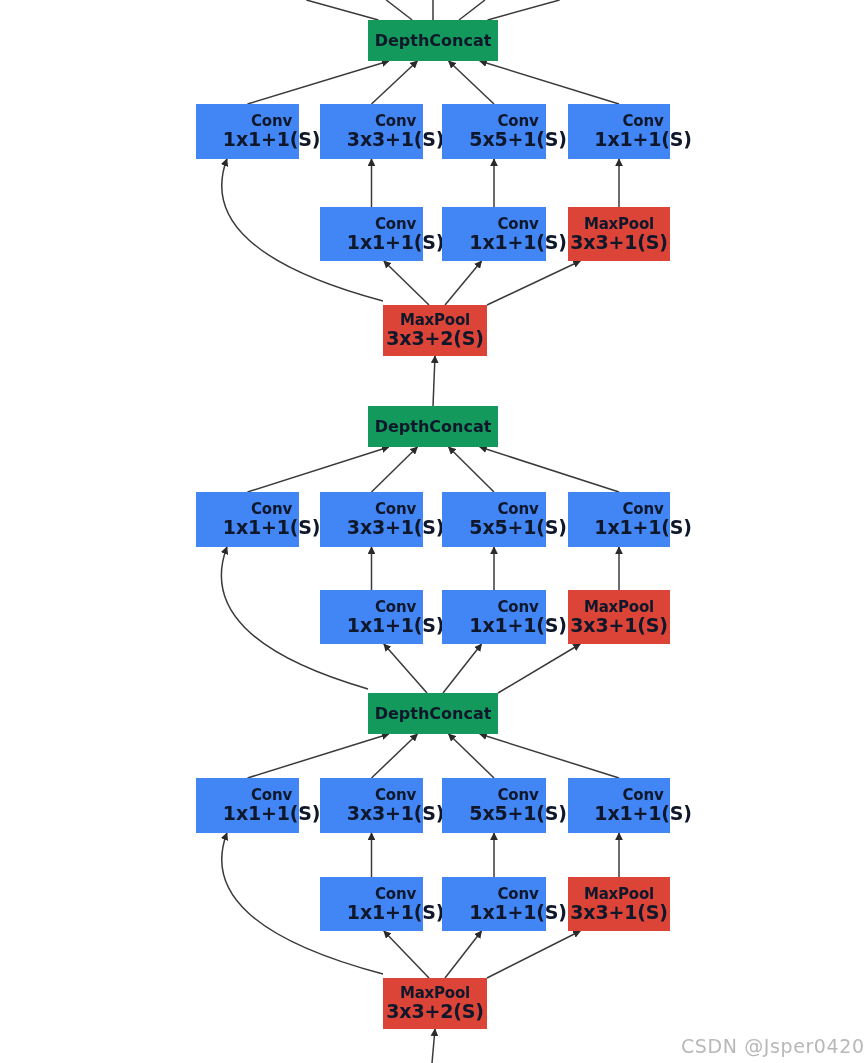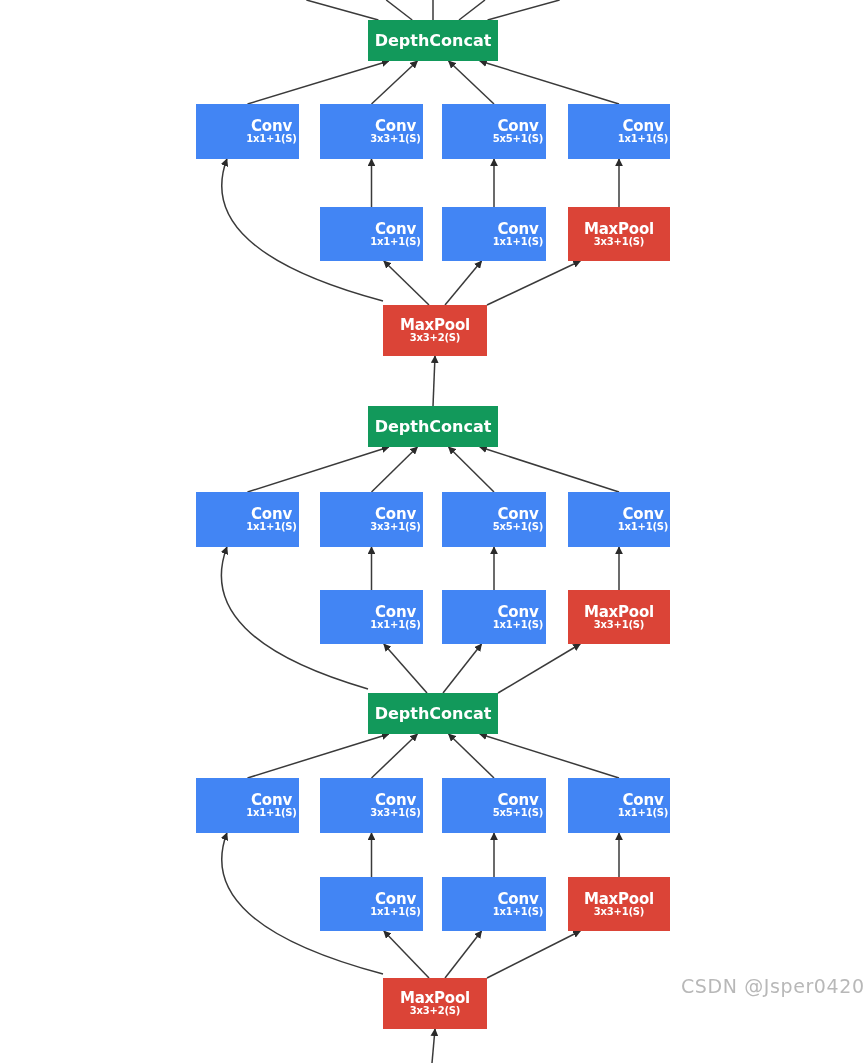--- a/index.html
+++ b/index.html
@@ -21,28 +21,28 @@
     width:866px; height:1063px;
     pointer-events:none;
   }
   .node{
     position:absolute;
     box-sizing:border-box;
     display:flex;
     flex-direction:column;
     align-items:center;
     justify-content:center;
-    color:#ffffff;
+    color:#0f172a;
     line-height:1.08;
     text-align:center;
     letter-spacing:-0.2px;
     z-index:5;
   }
   .node .l1{ font-size:15px; font-weight:600; }
-  .node .l2{ font-size:10px; font-weight:600; }
+  .node .l2{ font-size:19px; font-weight:600; }
   .node.conv{ background:#4285F4;padding-left:48px; }
   .node.pool{ background:#DB4437; }
   .node.concat{
     background:#12995B;
     justify-content:center;
   }
   .node.concat .l1{ font-size:16px; font-weight:600; letter-spacing:0px;}
   .watermark{
     position:absolute;
     color:#b8b8b8;
@@ -204,15 +204,15 @@
       <div class="node pool" style="left: 568px; top: 877px; width: 102px; height: 54px;">
         <div class="l1">MaxPool</div>
         <div class="l2">3x3+1(S)</div>
       </div>
       <div class="node pool" style="left: 383px; top: 978px; width: 104px; height: 51px;">
         <div class="l1">MaxPool</div>
         <div class="l2">3x3+2(S)</div>
       </div>
     </div>
 
-  <div class="watermark" style="left: 681px; top: 975px;">CSDN @Jsper0420</div>
+  <div class="watermark" style="left: 681px; top: 1035px;">CSDN @Jsper0420</div>
 
 </div>
 
 </body></html>

